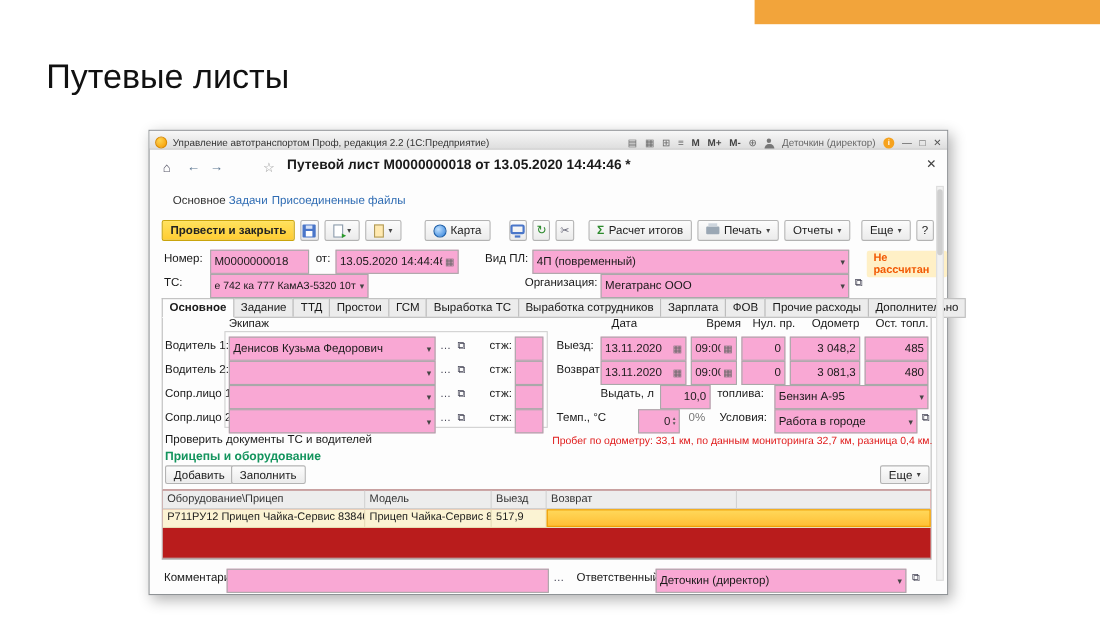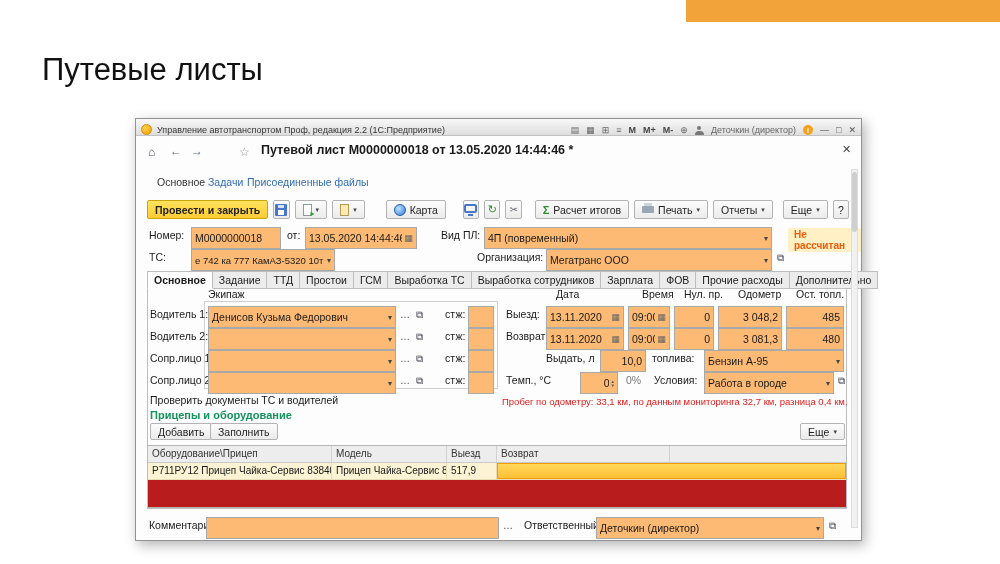--- a/index.html
+++ b/index.html
@@ -51,21 +51,21 @@
   .i-clip{width:9px;height:12px;background:#ffe9b0;border:1px solid #b09a5a;display:inline-block}
   .i-globe{width:12px;height:12px;border-radius:50%;background:radial-gradient(circle at 35% 35%,#bfe0ff,#2e7fd9);border:1px solid #1d5fa8;display:inline-block}
   .i-mon{width:13px;height:9px;border:2px solid #4a76c9;border-radius:2px;position:relative;display:inline-block;margin-bottom:3px}
   .i-mon::after{content:"";position:absolute;left:2px;bottom:-5px;width:5px;height:2px;background:#4a76c9}
   .i-print{width:12px;height:7px;background:#9aa7b4;border-radius:1px;position:relative;display:inline-block}
   .i-print::before{content:"";position:absolute;top:-3px;left:2px;right:2px;height:3px;background:#cdd5dd}
 
   
   .lbl{position:absolute;font-size:10.5px;line-height:17px;white-space:nowrap;color:#1a1a1a}
   .lbl-dim{color:#777}
-  .fld{position:absolute;height:22px;border:1px solid #a9a9a9;background:#fdba74;display:flex;align-items:center;font-size:10.5px;padding:0 3px;overflow:hidden;white-space:nowrap}
+  .fld{position:absolute;height:22px;border:1px solid #a9a9a9;background:#f9a8d4;display:flex;align-items:center;font-size:10.5px;padding:0 3px;overflow:hidden;white-space:nowrap}
   .fld .v{flex:1;overflow:hidden}
   .fld.num .v{text-align:right}
   .dd{color:#444;font-size:8px;margin-left:2px;flex:none}
   .cal{color:#666;font-size:9px;margin-left:2px;flex:none}
   .aux{position:absolute;font-size:10px;color:#445;line-height:17px;white-space:nowrap}
   .status-chip{position:absolute;left:652px;top:109px;font-size:10px;font-weight:bold;color:#f25a05;background:#fff0c6;padding:1px 6px;border-radius:2px}
   .spin{display:flex;flex-direction:column;margin-left:2px;line-height:4px;flex:none}
   .spin span{font-size:5px;color:#555}
 
   

